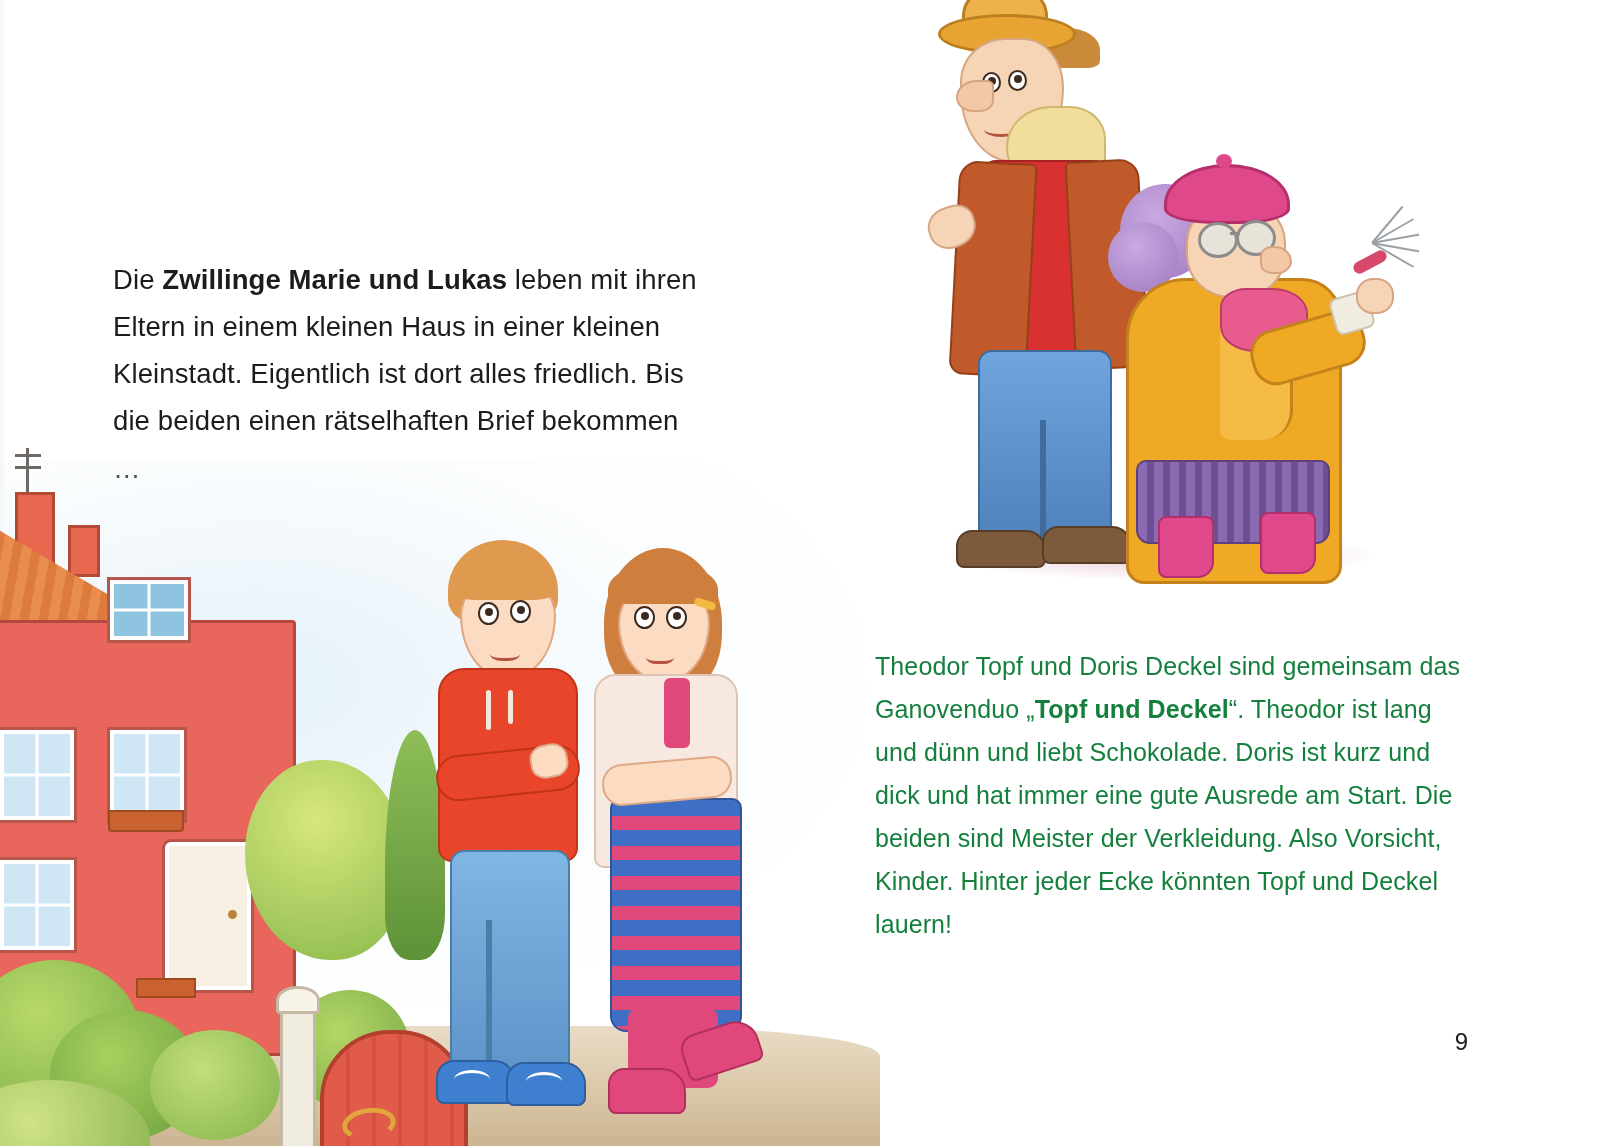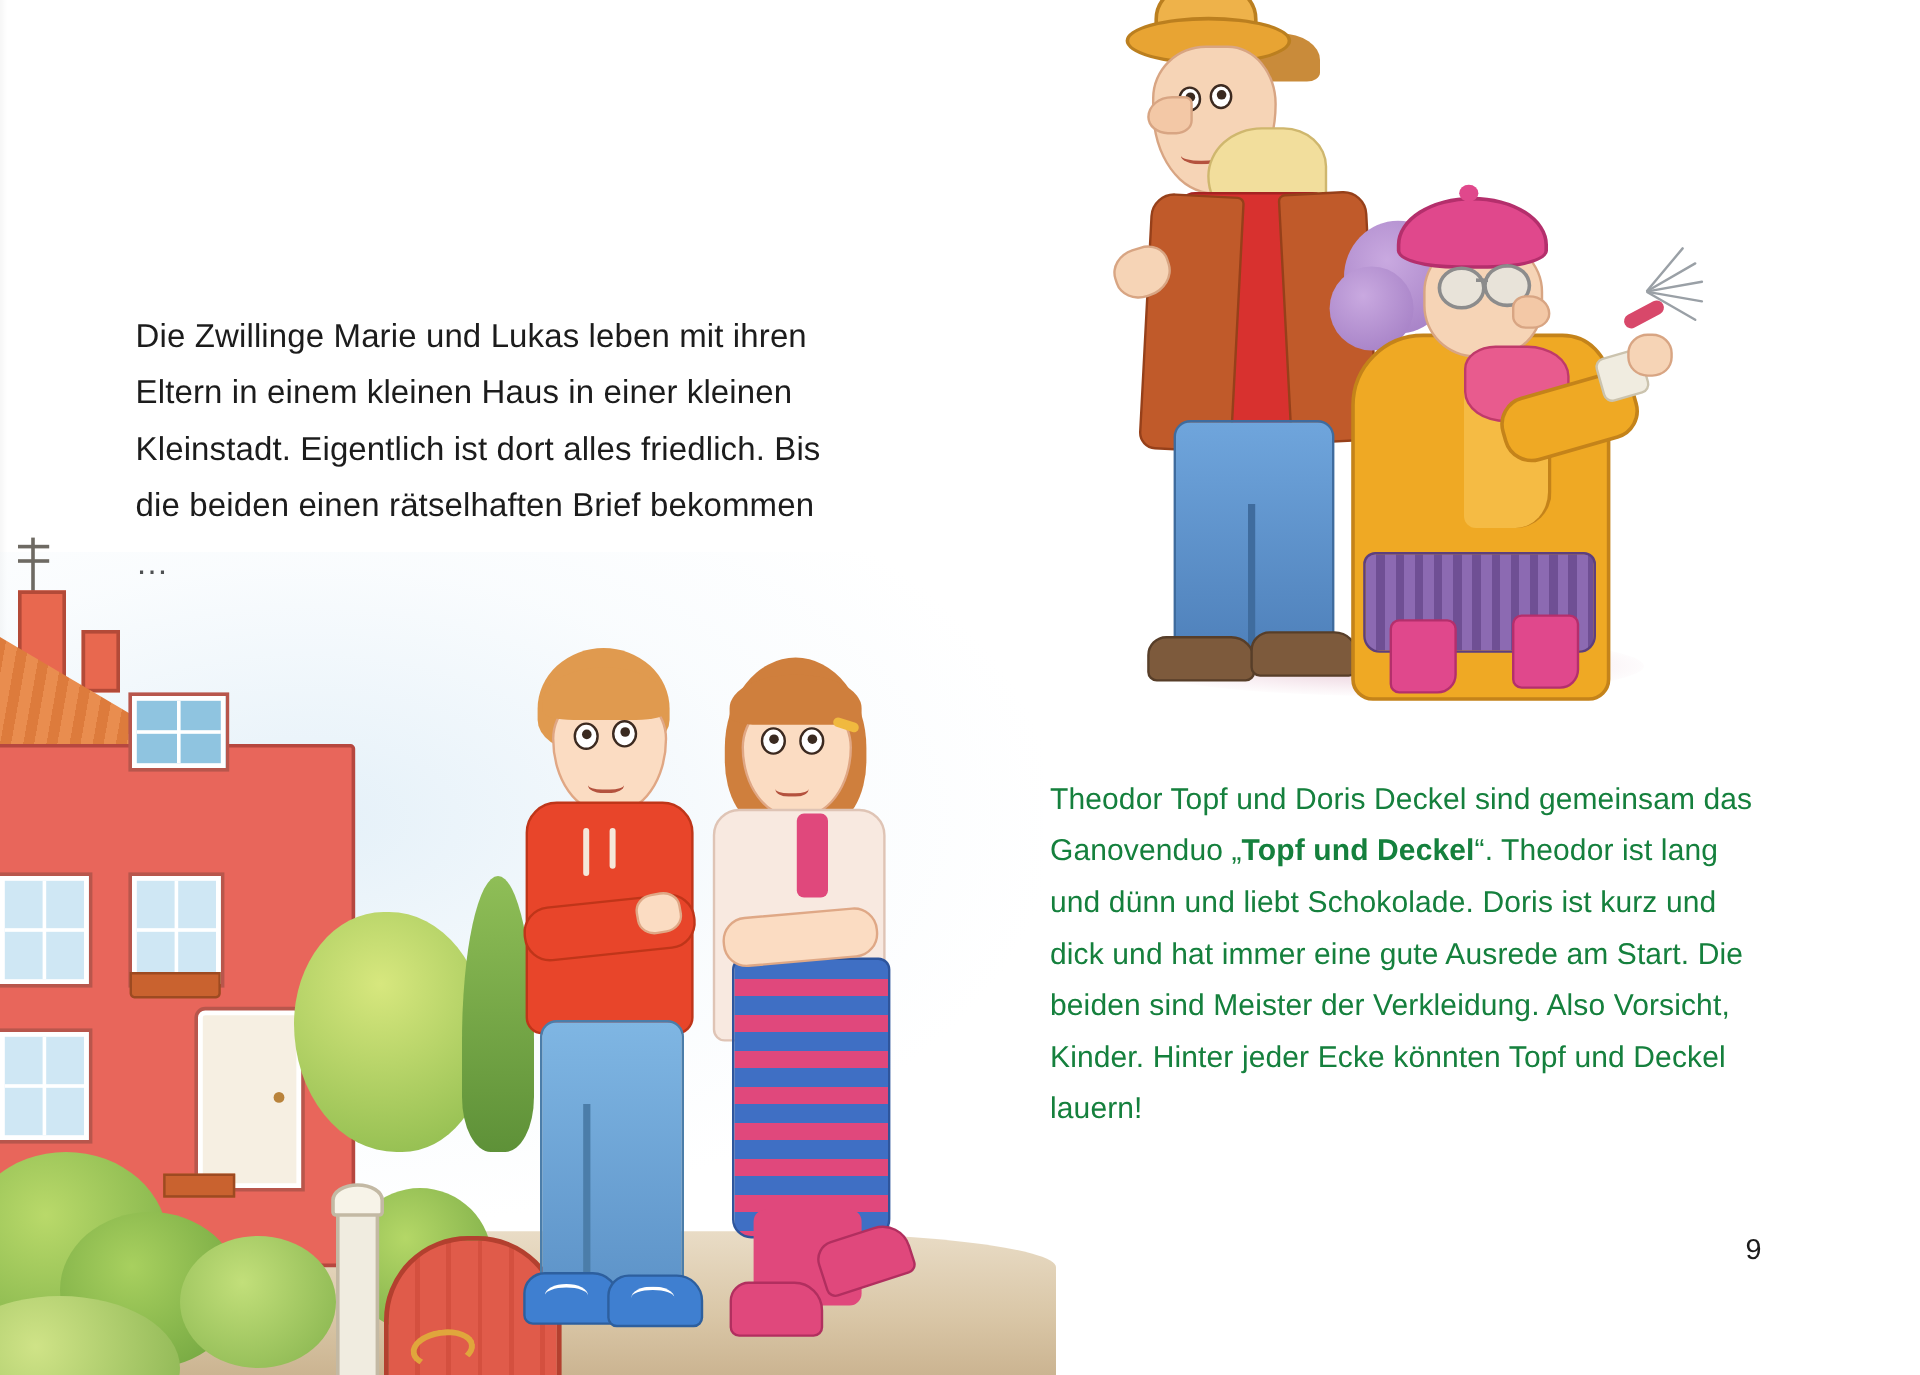--- a/index.html
+++ b/index.html
@@ -35,21 +35,21 @@
   .intro-text {
     position: absolute;
     left: 113px;
     top: 228px;
     width: 600px;
     font-size: 27.5px;
     line-height: 1.72;
     color: #1c1c1c;
     letter-spacing: 0.1px;
   }
-  .intro-text b { font-weight: normal; }
+  .intro-text b { font-weight: bold; }
 
   
   .right-text {
     position: absolute;
     left: 875px;
     top: 620px;
     width: 590px;
     font-size: 25px;
     line-height: 1.72;
     color: #15803d;

